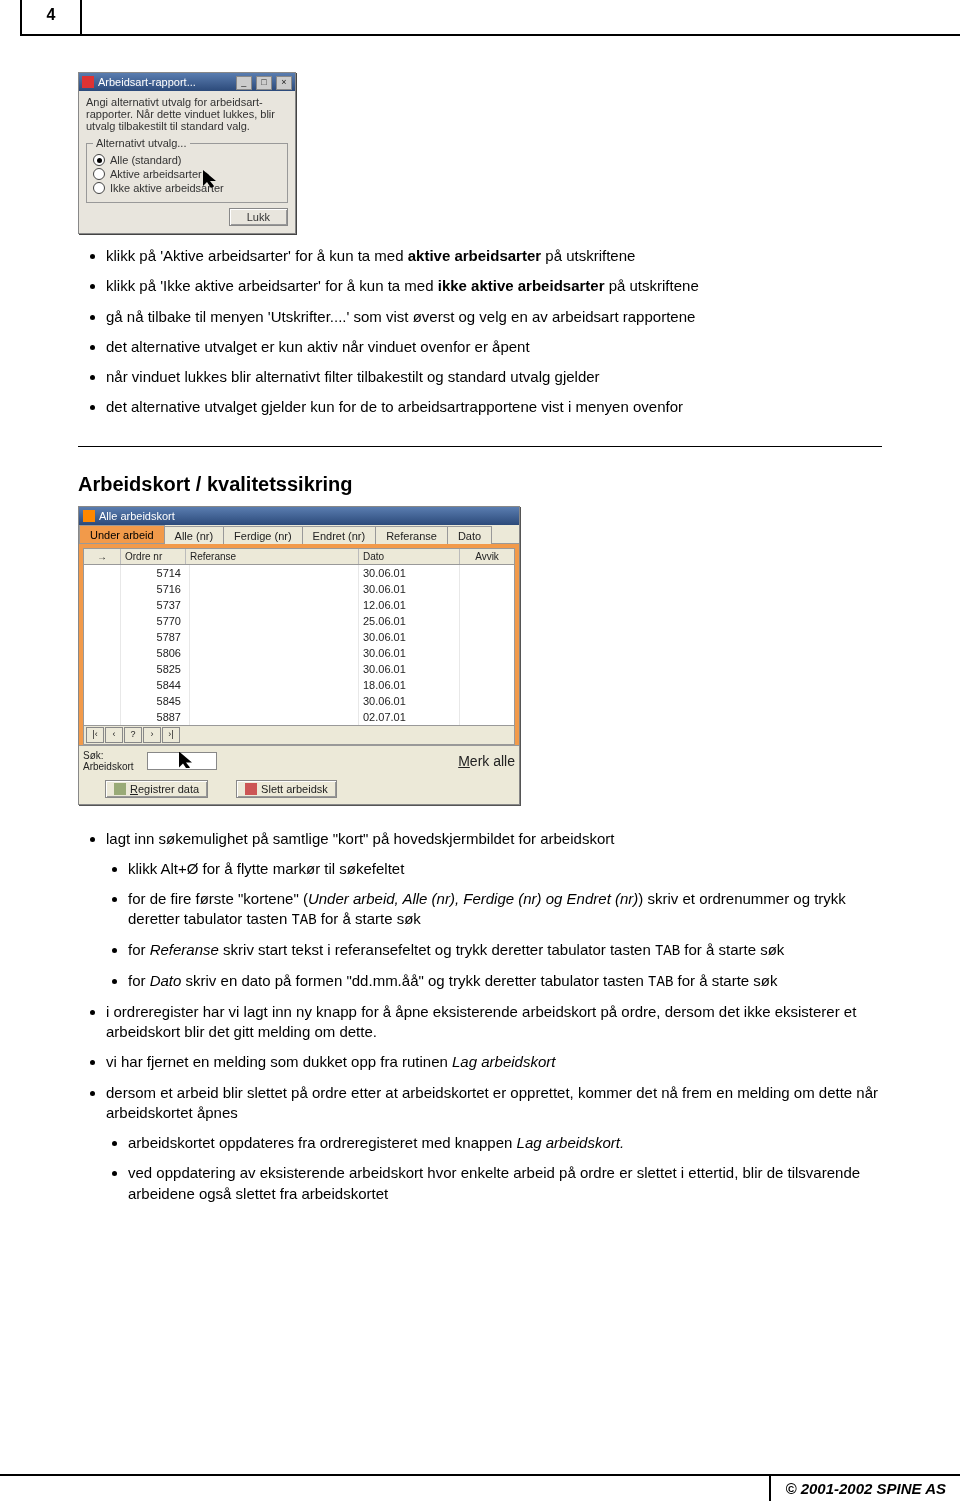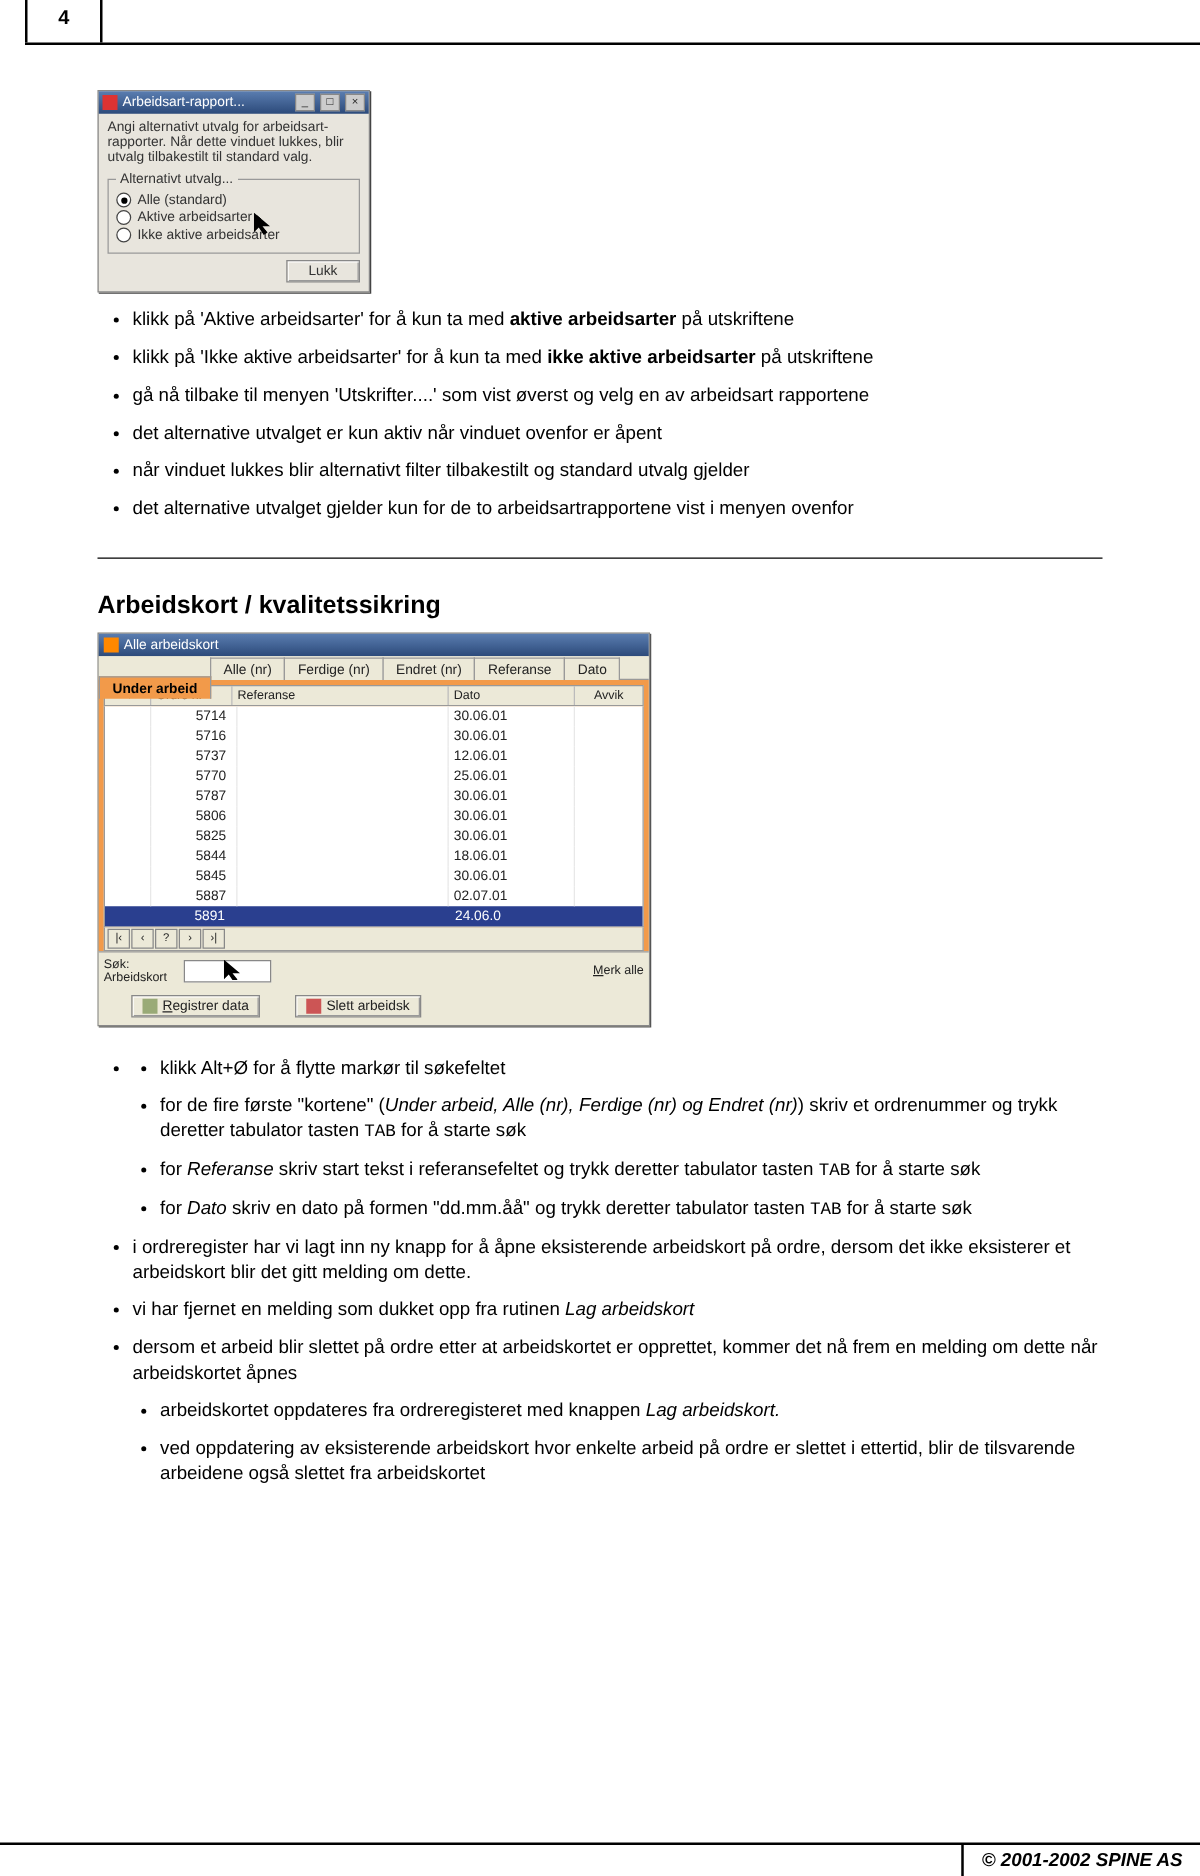--- a/index.html
+++ b/index.html
@@ -130,21 +130,21 @@
     color:#fff; display:flex; align-items:center; padding:0 4px;
   }
   .kort-mock .titlebar .tb-icon { width:12px;height:12px;background:#f80;margin-right:4px;}
   .kort-mock .tabs {
     display:flex; background:#ece9d8; border-bottom:1px solid #999;
   }
   .kort-mock .tabs .tab {
     padding: 3px 10px 2px 10px; border:1px solid #999; border-bottom:none;
     background:#ece9d8; margin-right:-1px; position:relative; top:1px;
   }
-  .kort-mock .tabs .tab.active { background:#f29a4a; color:#000; font-weight:bold; top:16px; z-index:2;}
+  .kort-mock .tabs .tab.active { background:#f29a4a; color:#000; font-weight:normal; top:0; z-index:2;}
   .kort-mock .inner {
     background:#f29a4a; padding:4px 4px 0 4px;
   }
   .kort-mock .subhdr {
     display:flex; background:#ece9d8; border:1px solid #999; font-size:10px;
   }
   .kort-mock .subhdr div { padding:2px 4px; border-right:1px solid #bbb;}
   .kort-mock .subhdr .arrow{width:28px;text-align:center;}
   .kort-mock .subhdr .ordre{width:56px;}
   .kort-mock .subhdr .ref{flex:1;}
@@ -168,21 +168,21 @@
   }
   .kort-mock .navbar span{
     display:inline-block; border:1px solid #888; width:16px;height:14px; text-align:center;
     font-size:9px; line-height:12px; background:#ece9d8;
   }
   .kort-mock .sokrow{
     display:flex; align-items:center; gap:6px; background:#ece9d8; padding:4px 4px; border-top:1px solid #999;
   }
   .kort-mock .sokrow .lbl{font-size:10px; width:58px; line-height:1.1;}
   .kort-mock .sokrow input{border:1px solid #888; height:16px; width:64px; font-size:11px; padding:0 2px;}
-  .kort-mock .sokrow .merk{font-size:10px;}
+  .kort-mock .sokrow .merk{font-size:14px;}
   .kort-mock .btnrow{
     display:flex; gap:6px; background:#ece9d8; padding:4px 4px 6px 4px;
   }
   .kort-mock .btn2{
     display:inline-flex; align-items:center; gap:4px;
     border:1px solid #888; padding:2px 8px; background:#ece9d8;
     box-shadow: inset 1px 1px 0 #fff, inset -1px -1px 0 #999;
     font-size:11px;
     margin-left:22px;
   }
@@ -351,27 +351,20 @@
               <div class="dato">30.06.01</div>
               <div class="avvik"></div>
             </div>
             <div class="row">
               <div class="arrow"></div>
               <div class="ordre">5887</div>
               <div class="ref"></div>
               <div class="dato">02.07.01</div>
               <div class="avvik"></div>
             </div>
-            <div class="row sel">
-              <div class="arrow"></div>
-              <div class="ordre">5891</div>
-              <div class="ref"></div>
-              <div class="dato">24.06.0</div>
-              <div class="avvik"></div>
-            </div>
           </div>
         <div class="navbar">
           <span>|‹</span>
           <span>‹</span>
           <span>?</span>
           <span>›</span>
           <span>›|</span>
         </div>
       </div>
       <div class="sokrow" style="position:relative;">
@@ -389,20 +382,21 @@
         </span>
         <span class="btn2">
           <span class="ico" style="background:#c55;"></span>
           <span>Slett arbeidsk</span>
         </span>
       </div>
     </div>
 
     <ul class="bul" style="margin-top:24px;">
       <li>
+        <span>lagt inn søkemulighet på samtlige "kort" på hovedskjermbildet for arbeidskort</span>
         <ul>
           <li>klikk Alt+Ø for å flytte markør til søkefeltet</li>
           <li>
             <span>for de fire første "kortene" (</span><span class="italic">Under arbeid, Alle (nr), Ferdige (nr) og Endret (nr)</span><span>) skriv et ordrenummer og trykk deretter tabulator tasten </span><span class="tt">TAB</span><span> for å starte søk</span>
           </li>
           <li>
             <span>for </span><span class="italic">Referanse</span><span> skriv start tekst i referansefeltet og trykk deretter tabulator tasten </span><span class="tt">TAB</span><span> for å starte søk</span>
           </li>
           <li>
             <span>for </span><span class="italic">Dato</span><span> skriv en dato på formen "dd.mm.åå" og trykk deretter tabulator tasten </span><span class="tt">TAB</span><span> for å starte søk</span>

